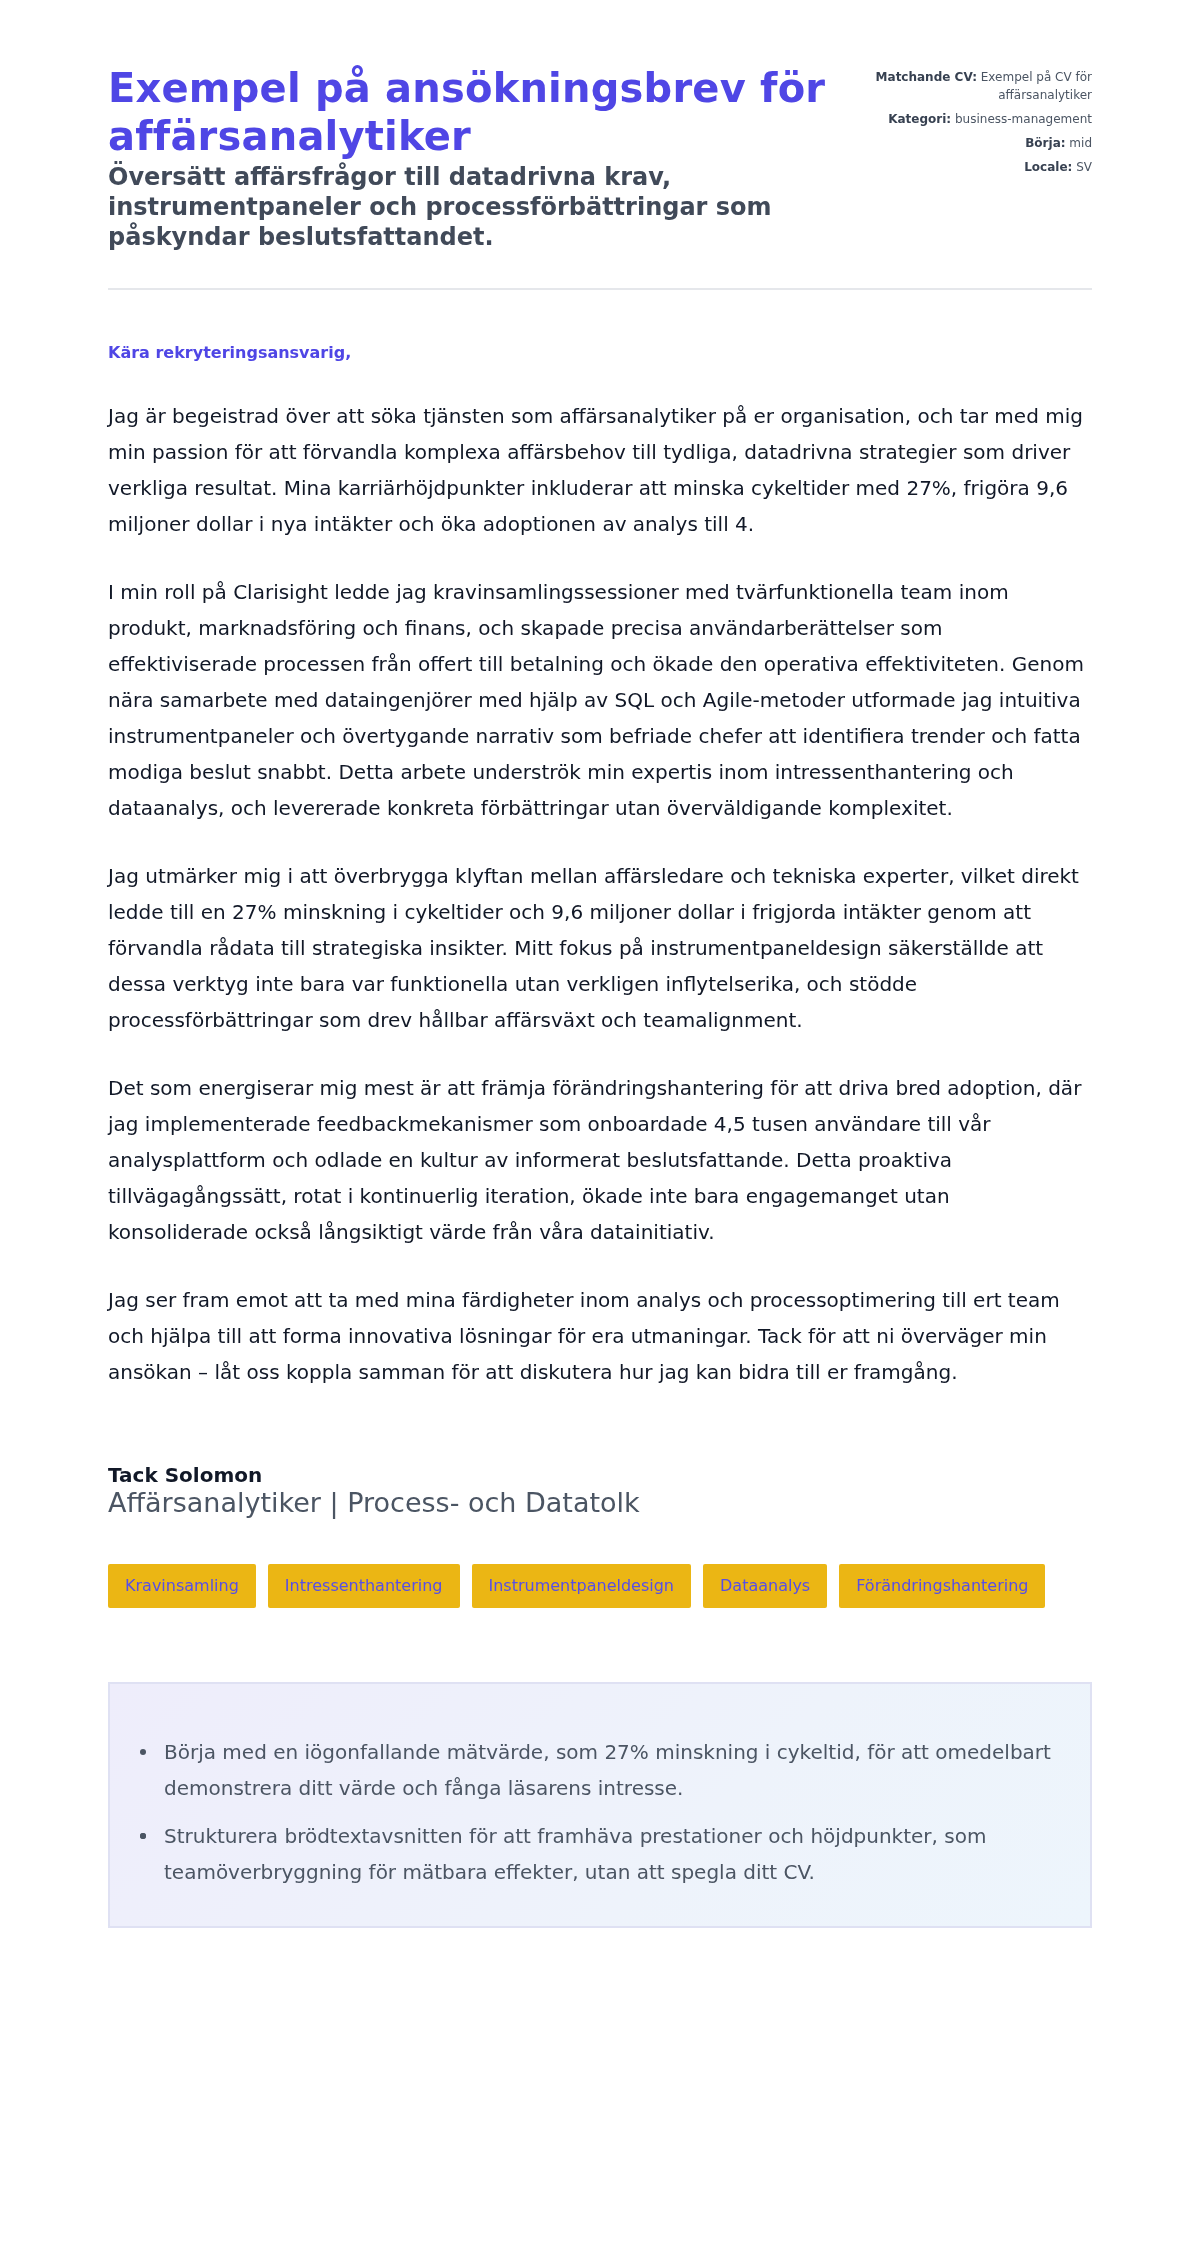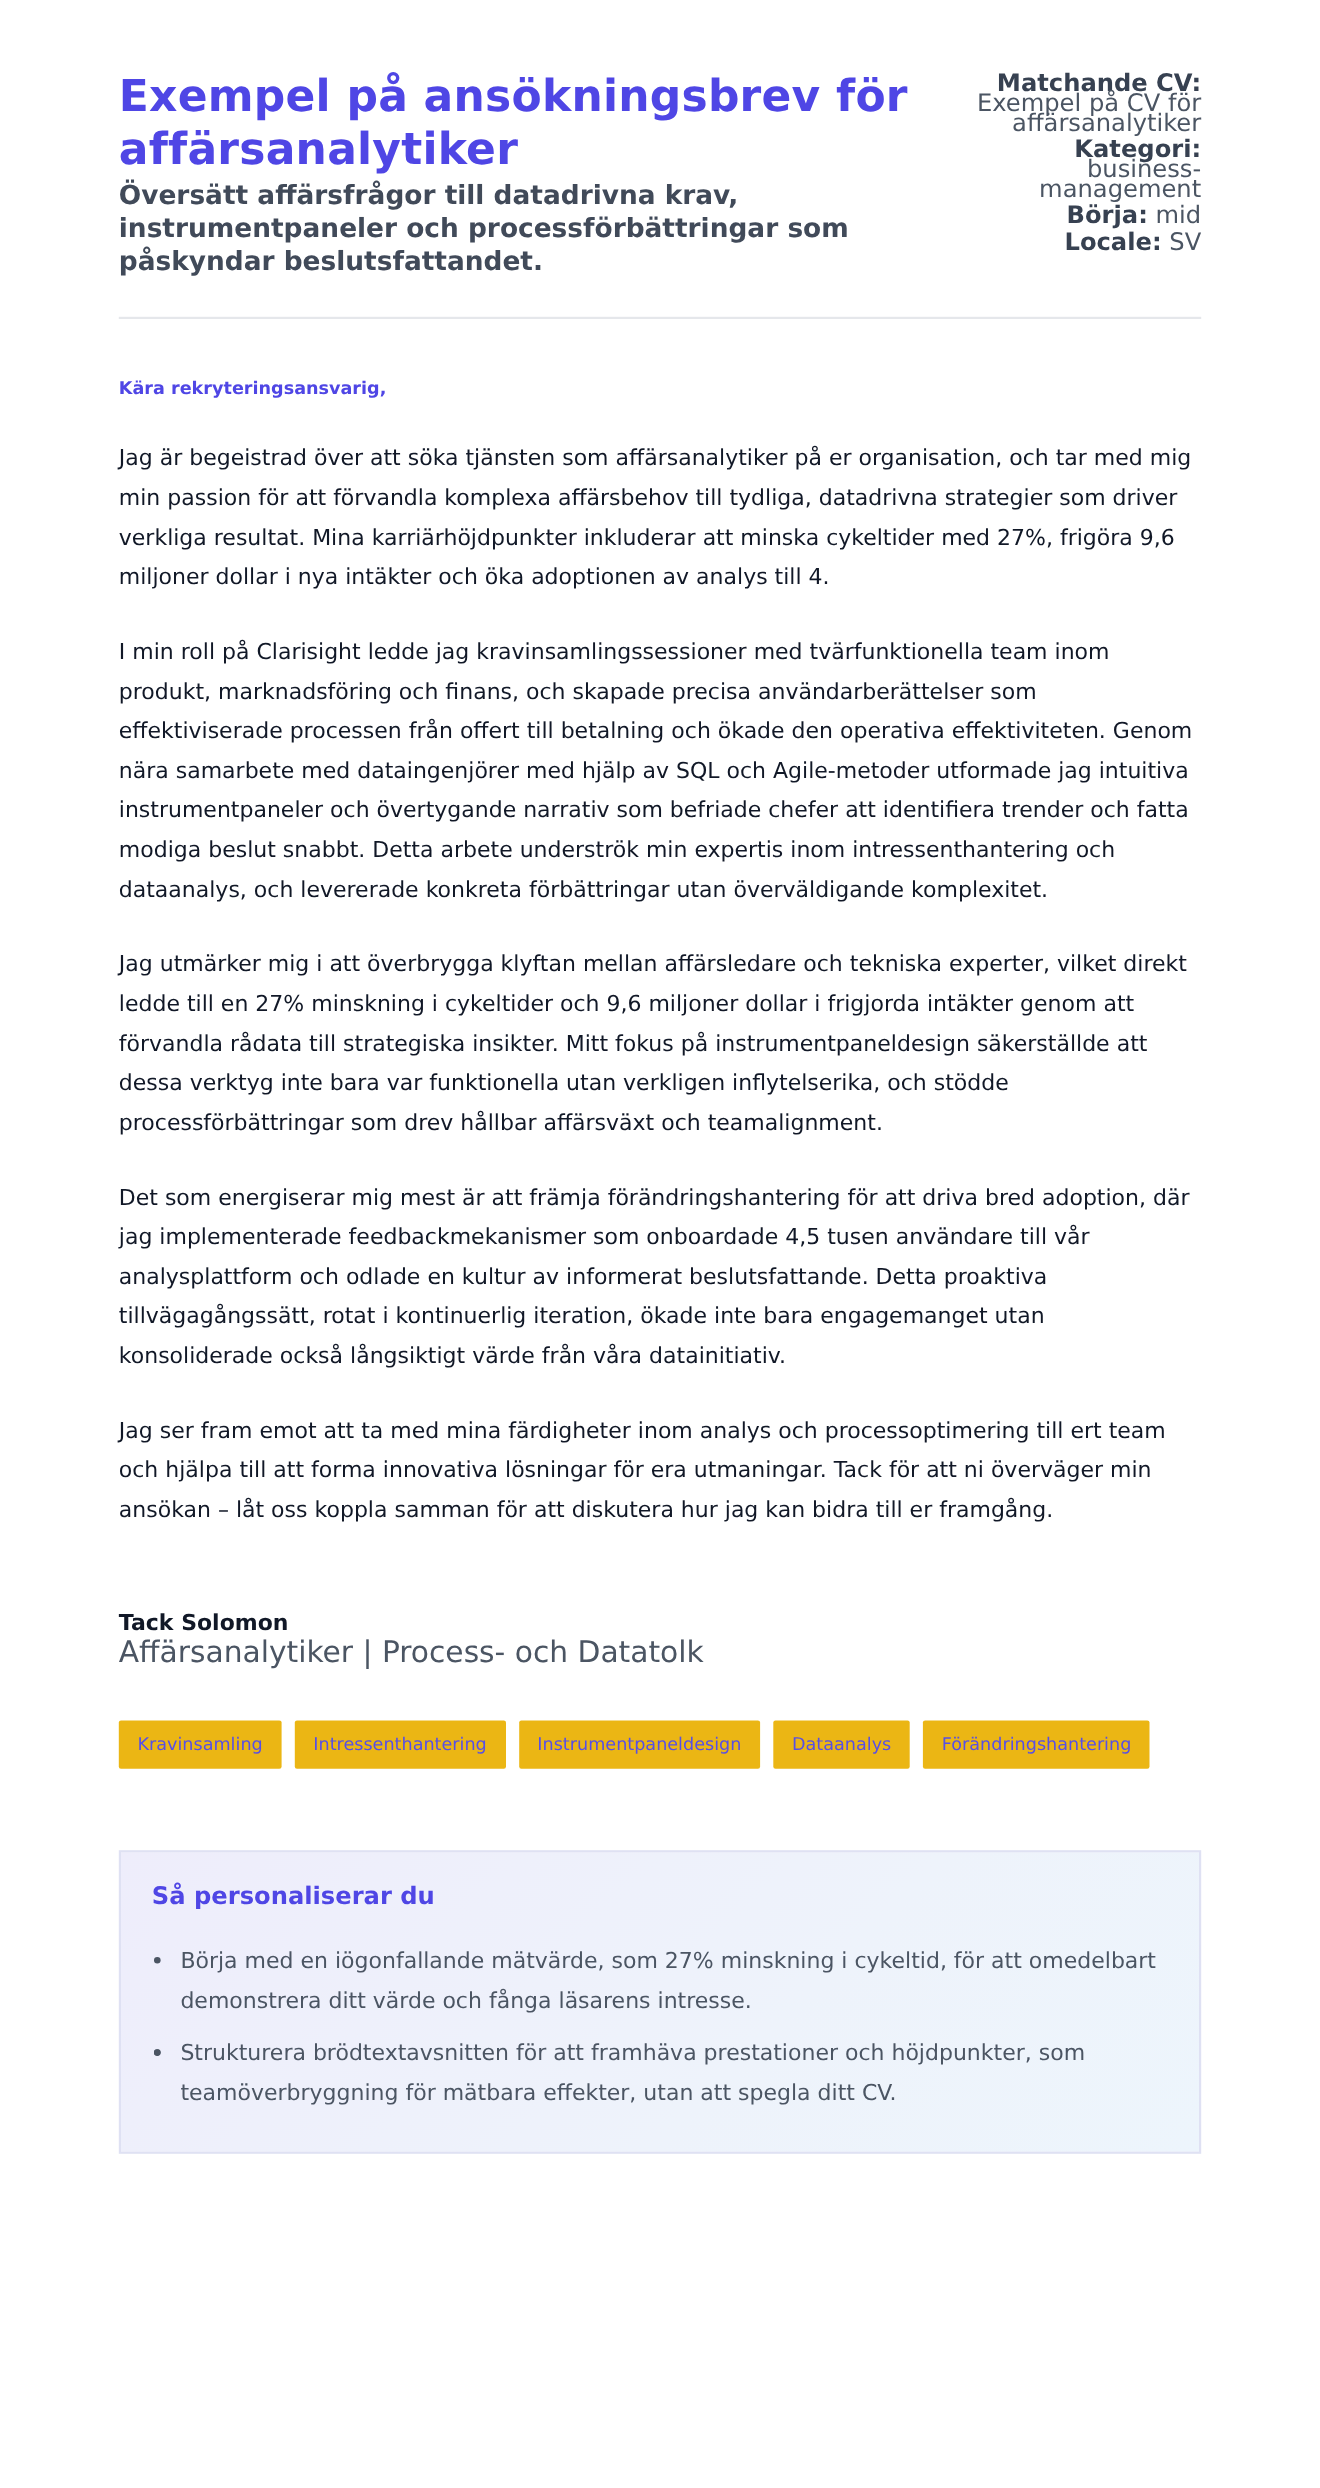--- a/index.html
+++ b/index.html
@@ -34,21 +34,21 @@
     font-size: 24px;
     font-weight: bold;
     color: #374151;
     line-height: 30px;
     margin-top: 2px;
     opacity: 0.95;
   }
   .meta {
     width: 220px;
     text-align: right;
-    font-size: 22px;
+    font-size: 12px;
     color: #4b5563;
     line-height: 18px;
     padding-top: 4px;
   }
   .meta-row { margin-bottom: 6px; }
   .meta-key { font-weight: bold; color: #374151; }
 
   .greeting {
     margin-top: 50px;
     font-size: 16px;
@@ -175,21 +175,20 @@
 
   <div class="tags">
     <span class="tag">Kravinsamling</span>
     <span class="tag">Intressenthantering</span>
     <span class="tag">Instrumentpaneldesign</span>
     <span class="tag">Dataanalys</span>
     <span class="tag">Förändringshantering</span>
   </div>
 
   <aside class="tips">
-    <h3 class="tips-title">Så personaliserar du</h3>
     <ul class="tips-list">
       <li class="tips-item">
         <span class="bullet"></span>
         <span>Börja med en iögonfallande mätvärde, som 27% minskning i cykeltid, för att omedelbart demonstrera ditt värde och fånga läsarens intresse.</span>
       </li>
       <li class="tips-item">
         <span class="bullet"></span>
       </li>
       <li class="tips-item">
         <span class="bullet"></span>

